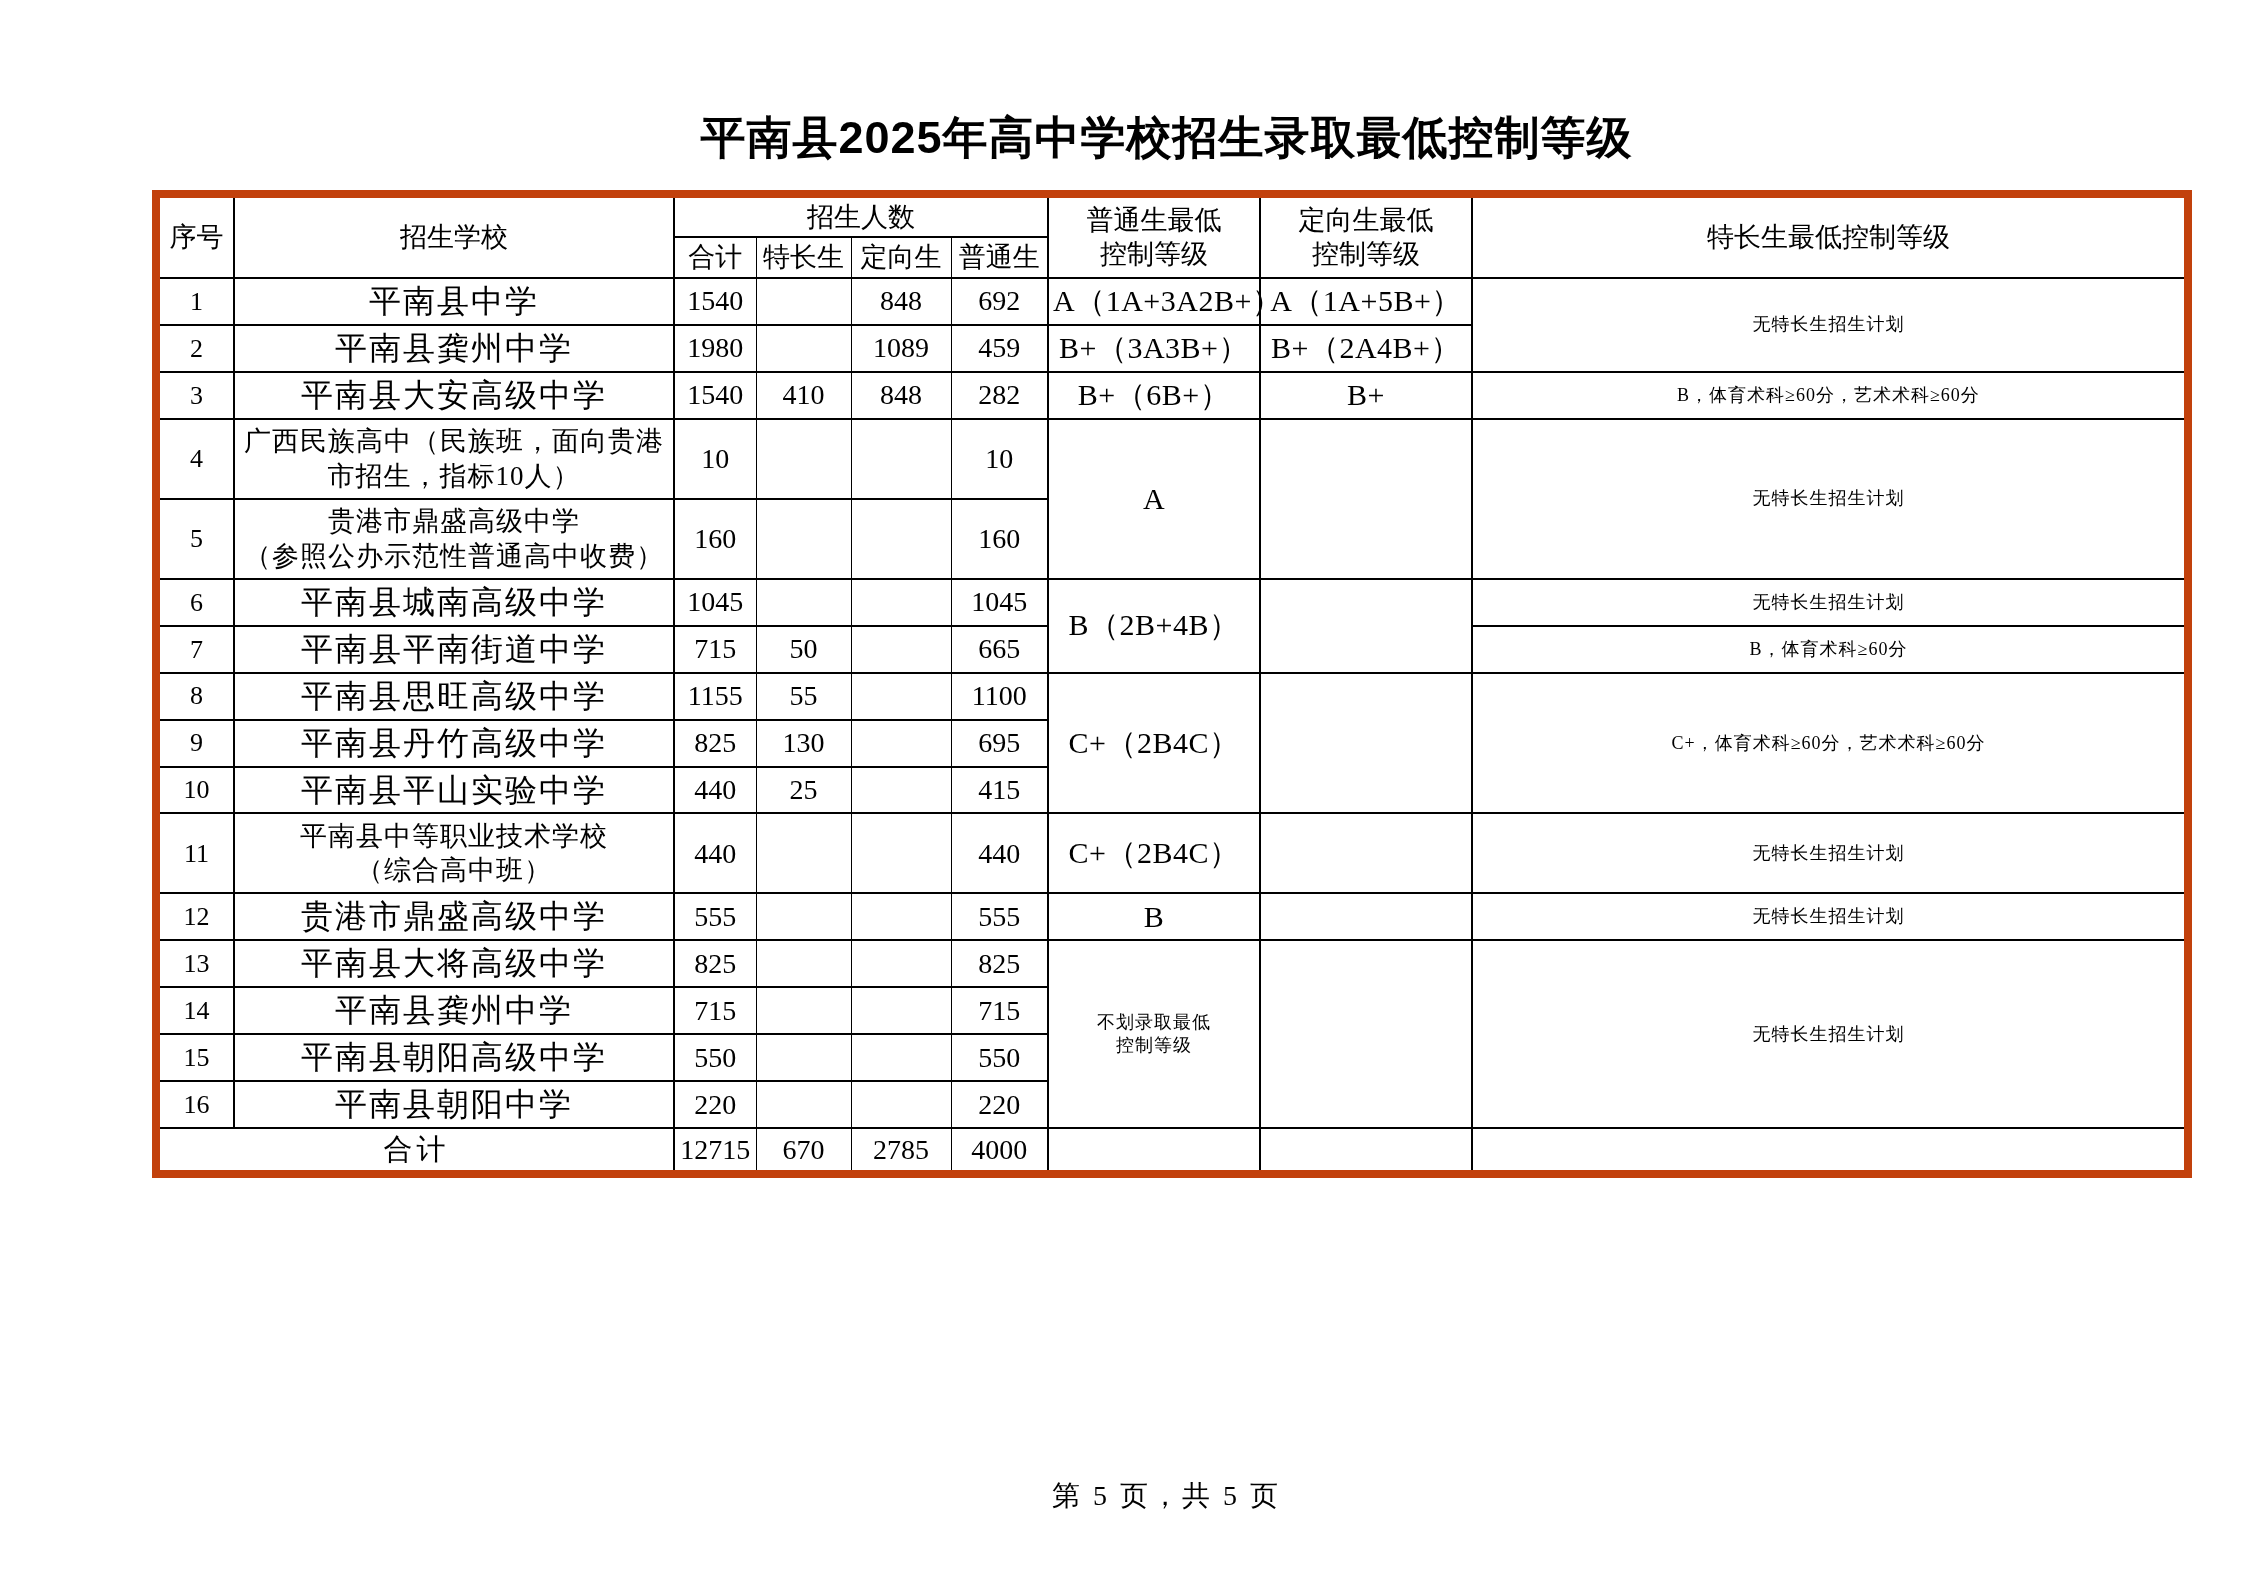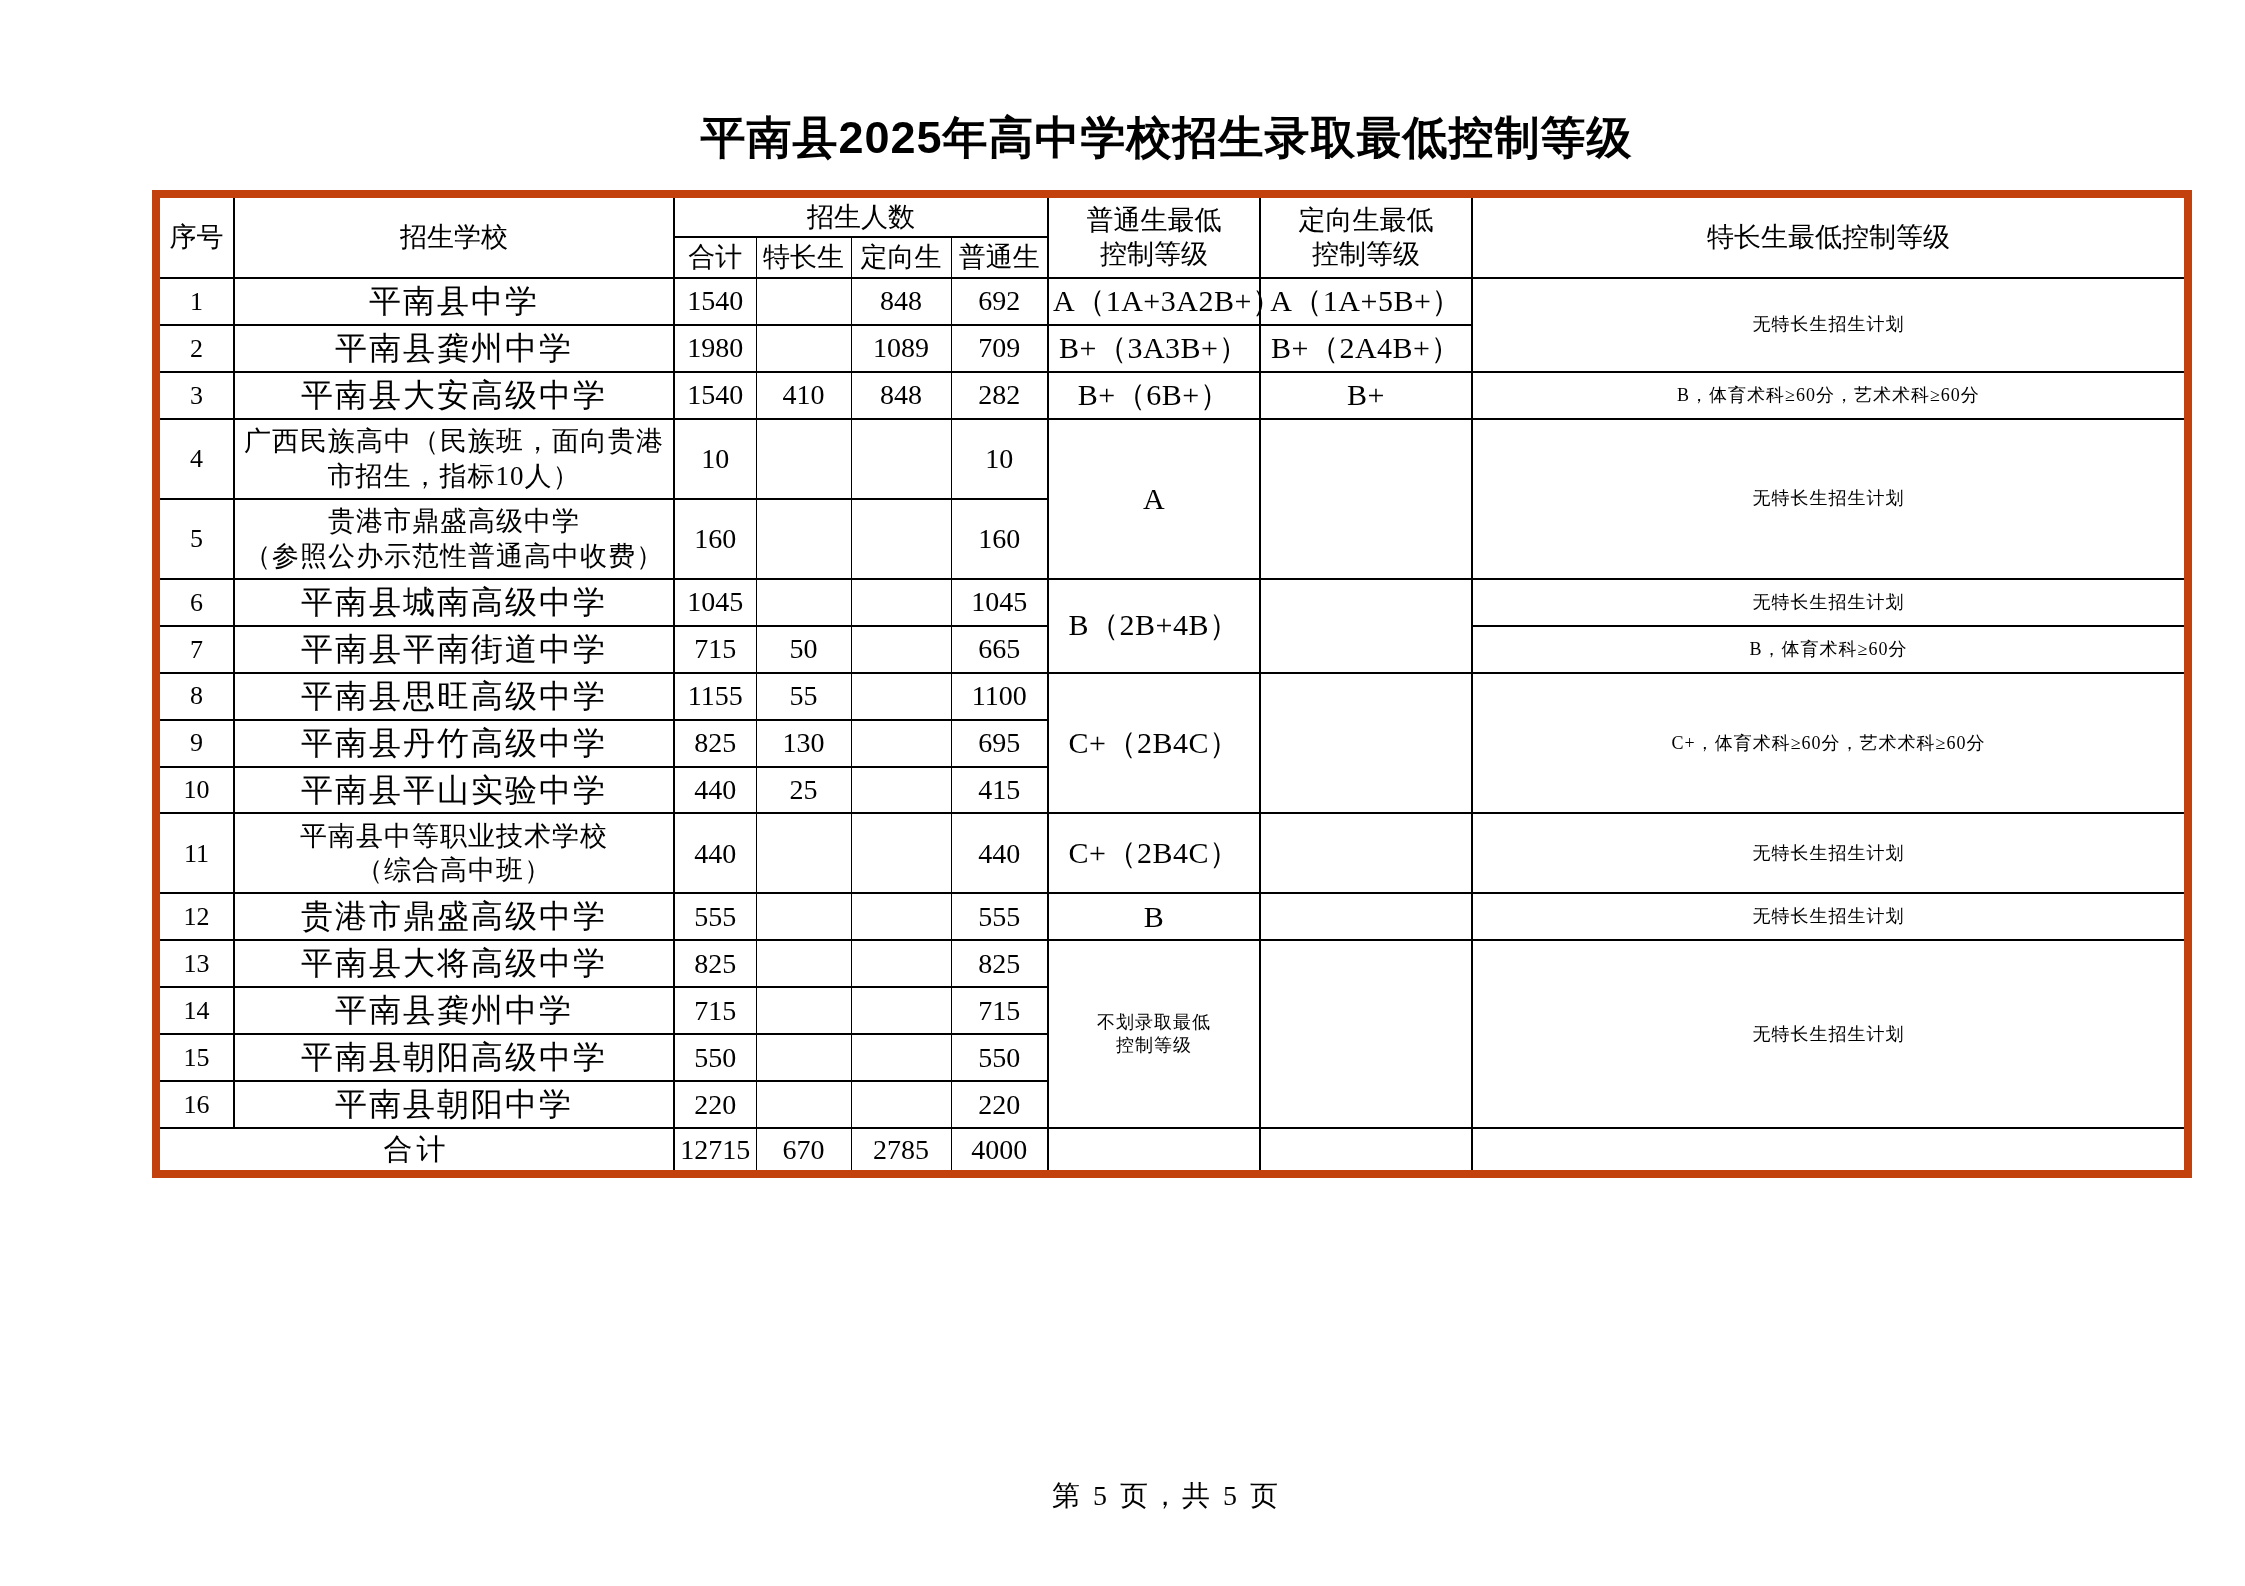--- a/index.html
+++ b/index.html
@@ -166,21 +166,21 @@
           <td class="grade thick-t thick-r">A（1A+5B+）</td>
           <td class="grade-cn thick-t" rowspan="2">无特长生招生计划</td>
         </tr>
 
         <tr class="rowh">
           <td class="thick-t thick-r">2</td>
           <td class="cell-school thick-t thick-r">平南县龚州中学</td>
           <td class="num thick-t">1980</td>
           <td class="num thick-t"></td>
           <td class="num thick-t">1089</td>
-          <td class="num thick-t thick-r">709</td>
+          <td class="num thick-t thick-r">459</td>
           <td class="grade thick-t thick-r">B+（3A3B+）</td>
           <td class="grade thick-t thick-r">B+（2A4B+）</td>
         </tr>
 
         <tr class="rowh">
           <td class="thick-t thick-r">3</td>
           <td class="cell-school thick-t thick-r">平南县大安高级中学</td>
           <td class="num thick-t">1540</td>
           <td class="num thick-t">410</td>
           <td class="num thick-t">848</td>

